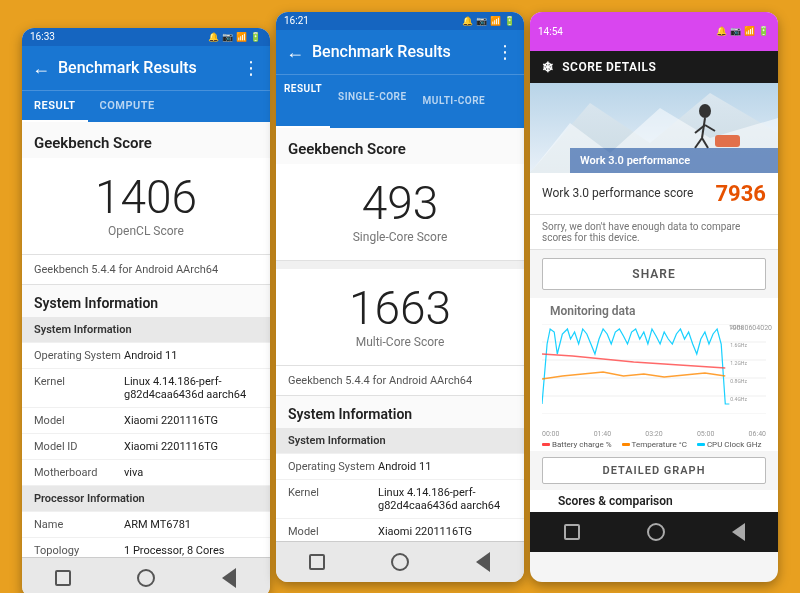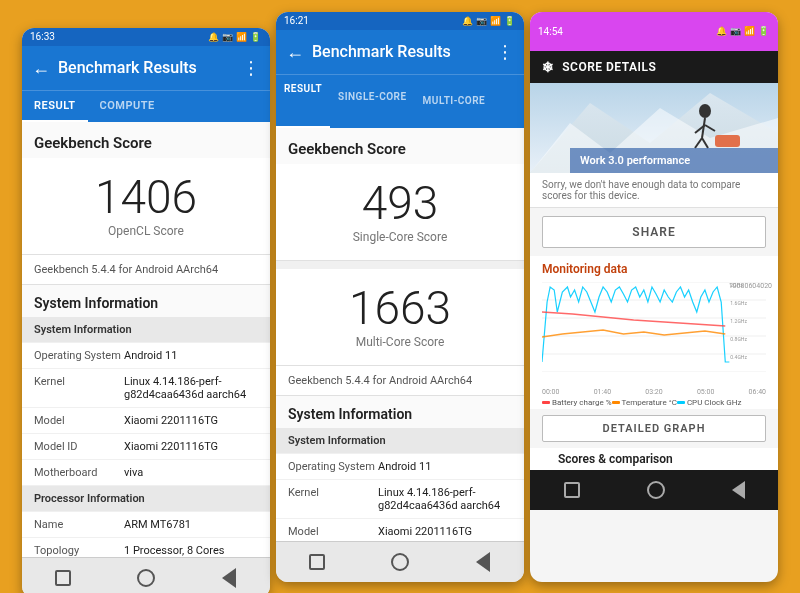--- a/index.html
+++ b/index.html
@@ -285,38 +285,38 @@
       text-align: center;
       font-size: 12px;
       font-weight: 600;
       color: #555;
       letter-spacing: 1px;
       border-radius: 2px;
     }
     .monitoring-title {
       font-size: 12px;
       font-weight: 600;
-      color: #c2410c;
-      padding: 6px 12px 2px 12px;
+      color: #737373;
+      padding: 6px 12px 2px 20px;
       background: white;
     }
     .chart-container {
       background: white;
       padding: 4px 12px;
       height: 110px;
       position: relative;
       overflow: hidden;
     }
     .chart-svg {
       width: 100%;
       height: 90px;
     }
     .chart-legend {
       display: flex;
-      gap: 0;
+      gap: 10px;
       padding: 2px 12px;
       background: white;
     }
     .legend-item {
       display: flex;
       align-items: center;
       gap: 2px;
       font-size: 8px;
       color: #555;
     }
@@ -606,20 +606,24 @@
         <line x1="172" y1="55" x2="165" y2="65" stroke="#333" stroke-width="2"></line>
         <line x1="172" y1="55" x2="178" y2="65" stroke="#333" stroke-width="2"></line>
         <line x1="175" y1="42" x2="165" y2="50" stroke="#333" stroke-width="2"></line>
         <line x1="175" y1="42" x2="185" y2="48" stroke="#333" stroke-width="2"></line>
 
         <rect x="185" y="52" width="25" height="12" rx="3" fill="#e05020" opacity="0.8"></rect>
       </svg>
       <div class="hero-overlay">Work 3.0 performance</div>
     </div>
 
+    <div class="work-score-row">
+      <span class="work-label">Work 3.0 performance score</span>
+      <span class="work-score-value">7936</span>
+    </div>
 
     <div class="compare-note">Sorry, we don't have enough data to compare scores for this device.</div>
 
     <div class="share-btn">SHARE</div>
 
     <div class="monitoring-title">Monitoring data</div>
 
     <div class="chart-container">
       <div class="chart-y-labels">
         <span>100</span>

